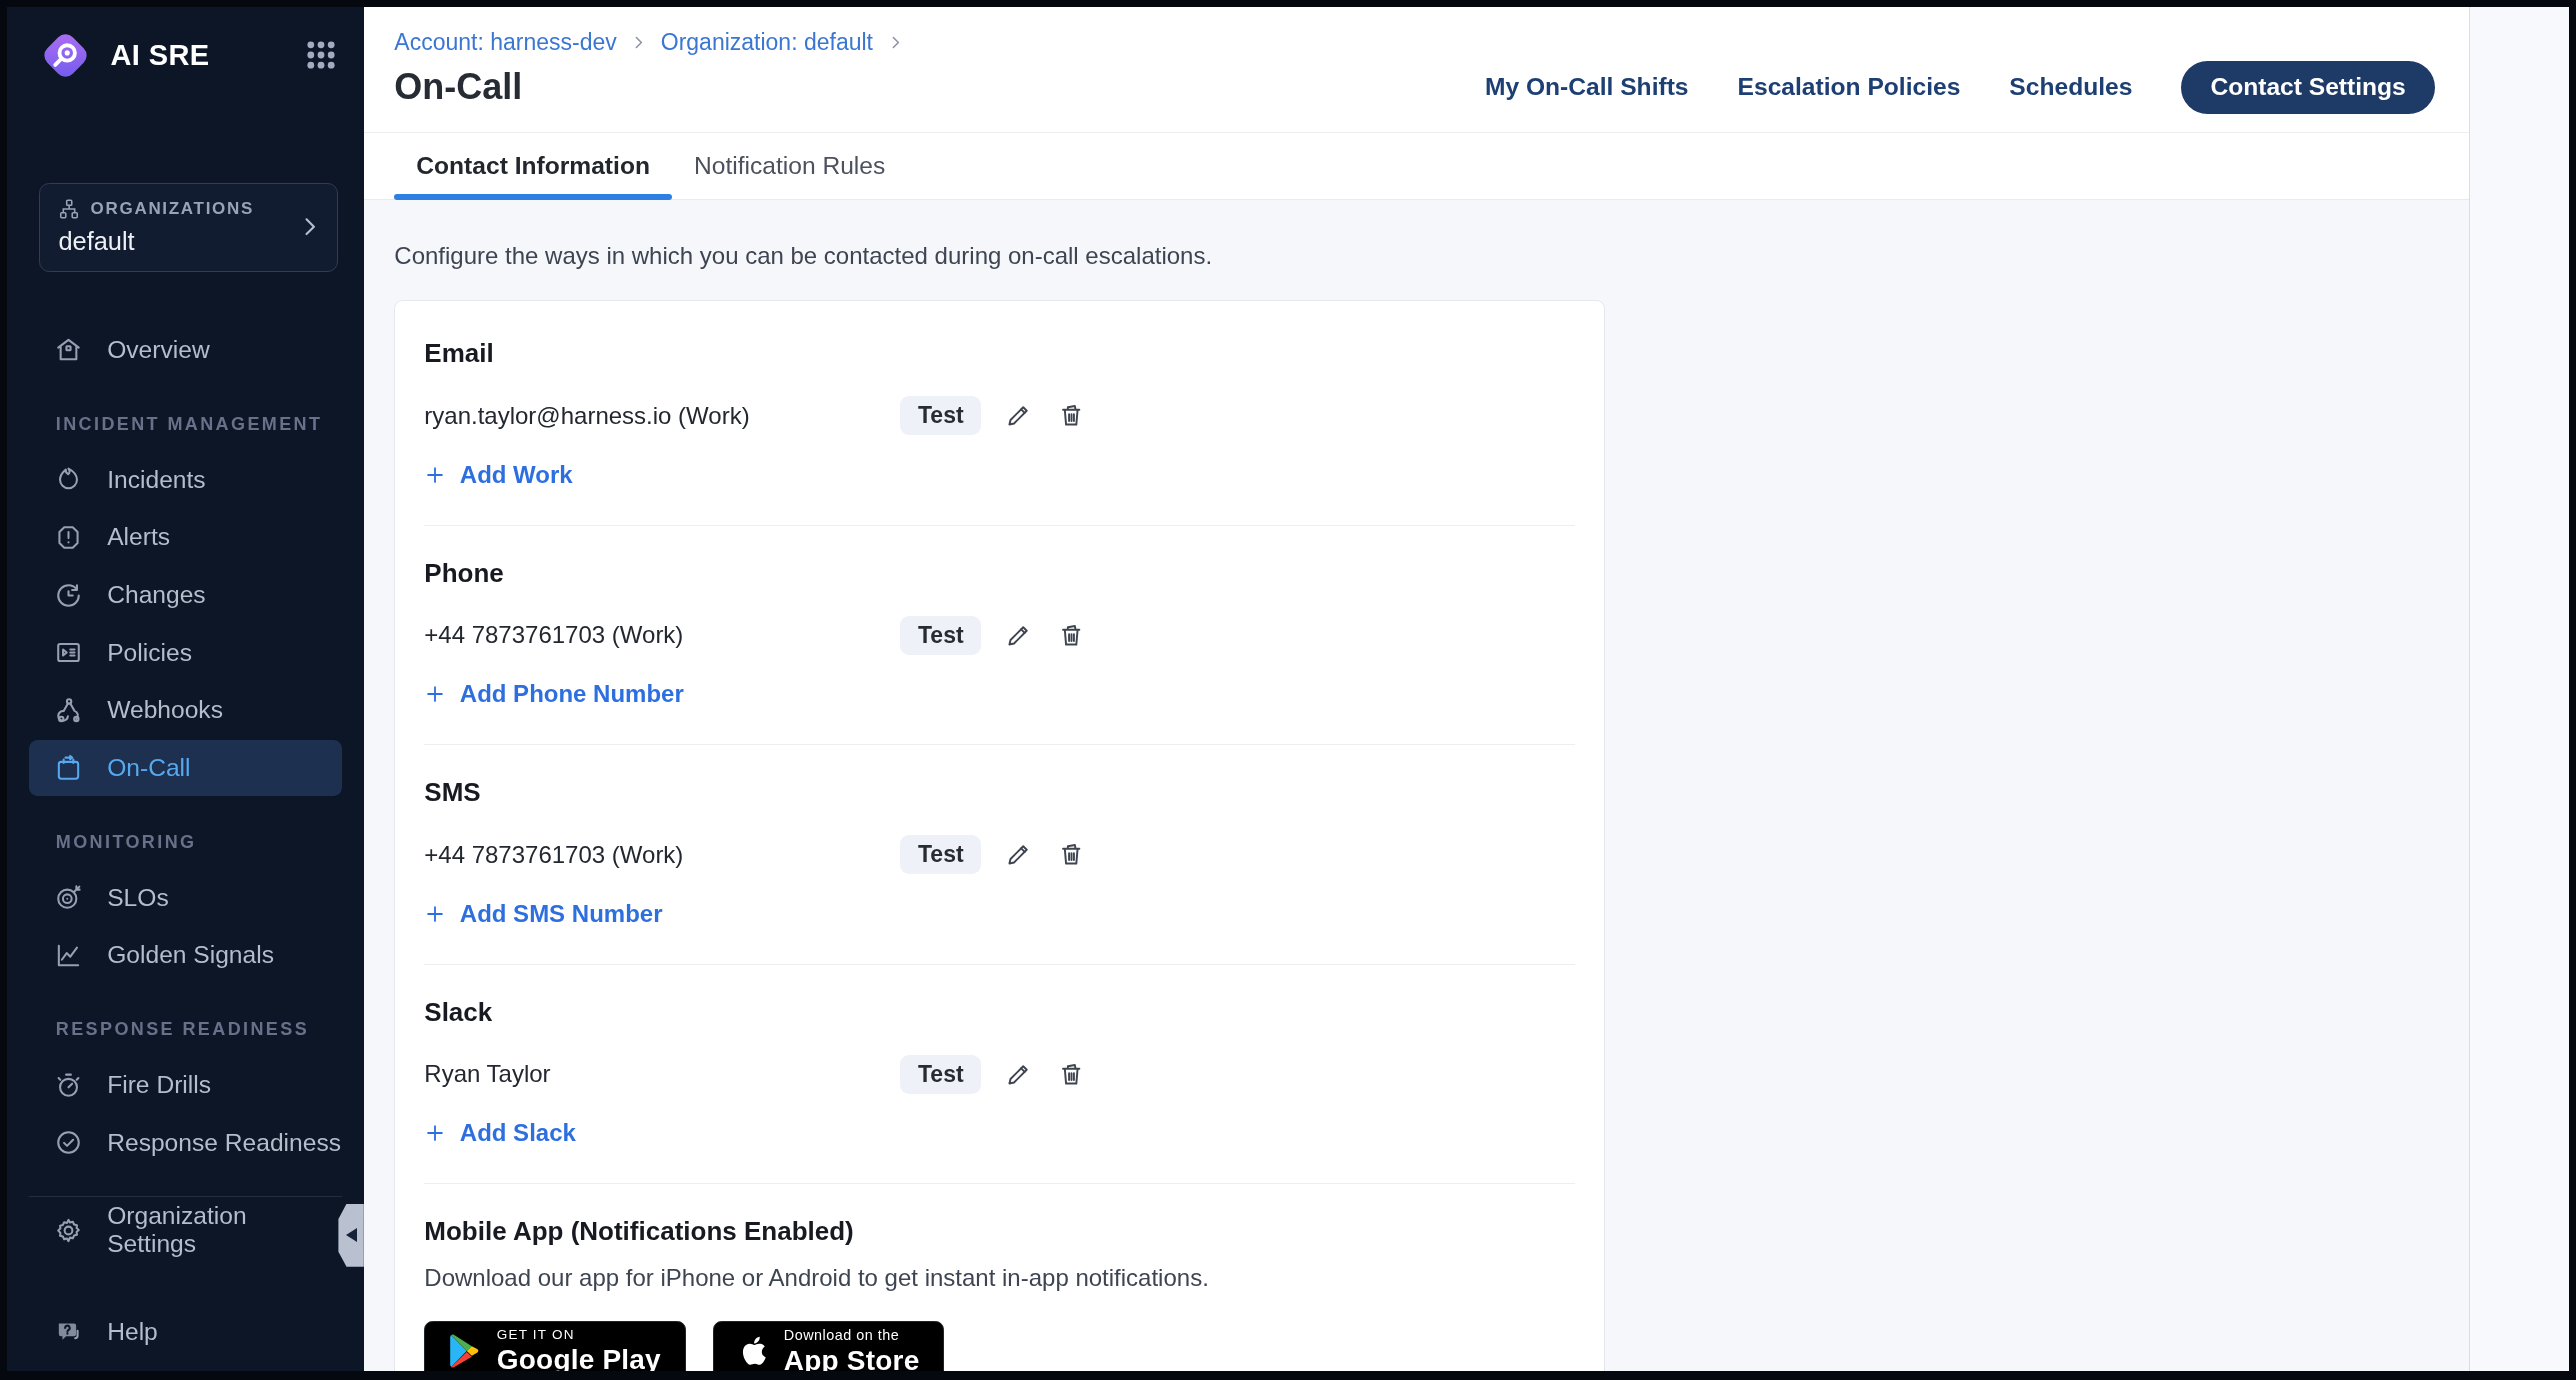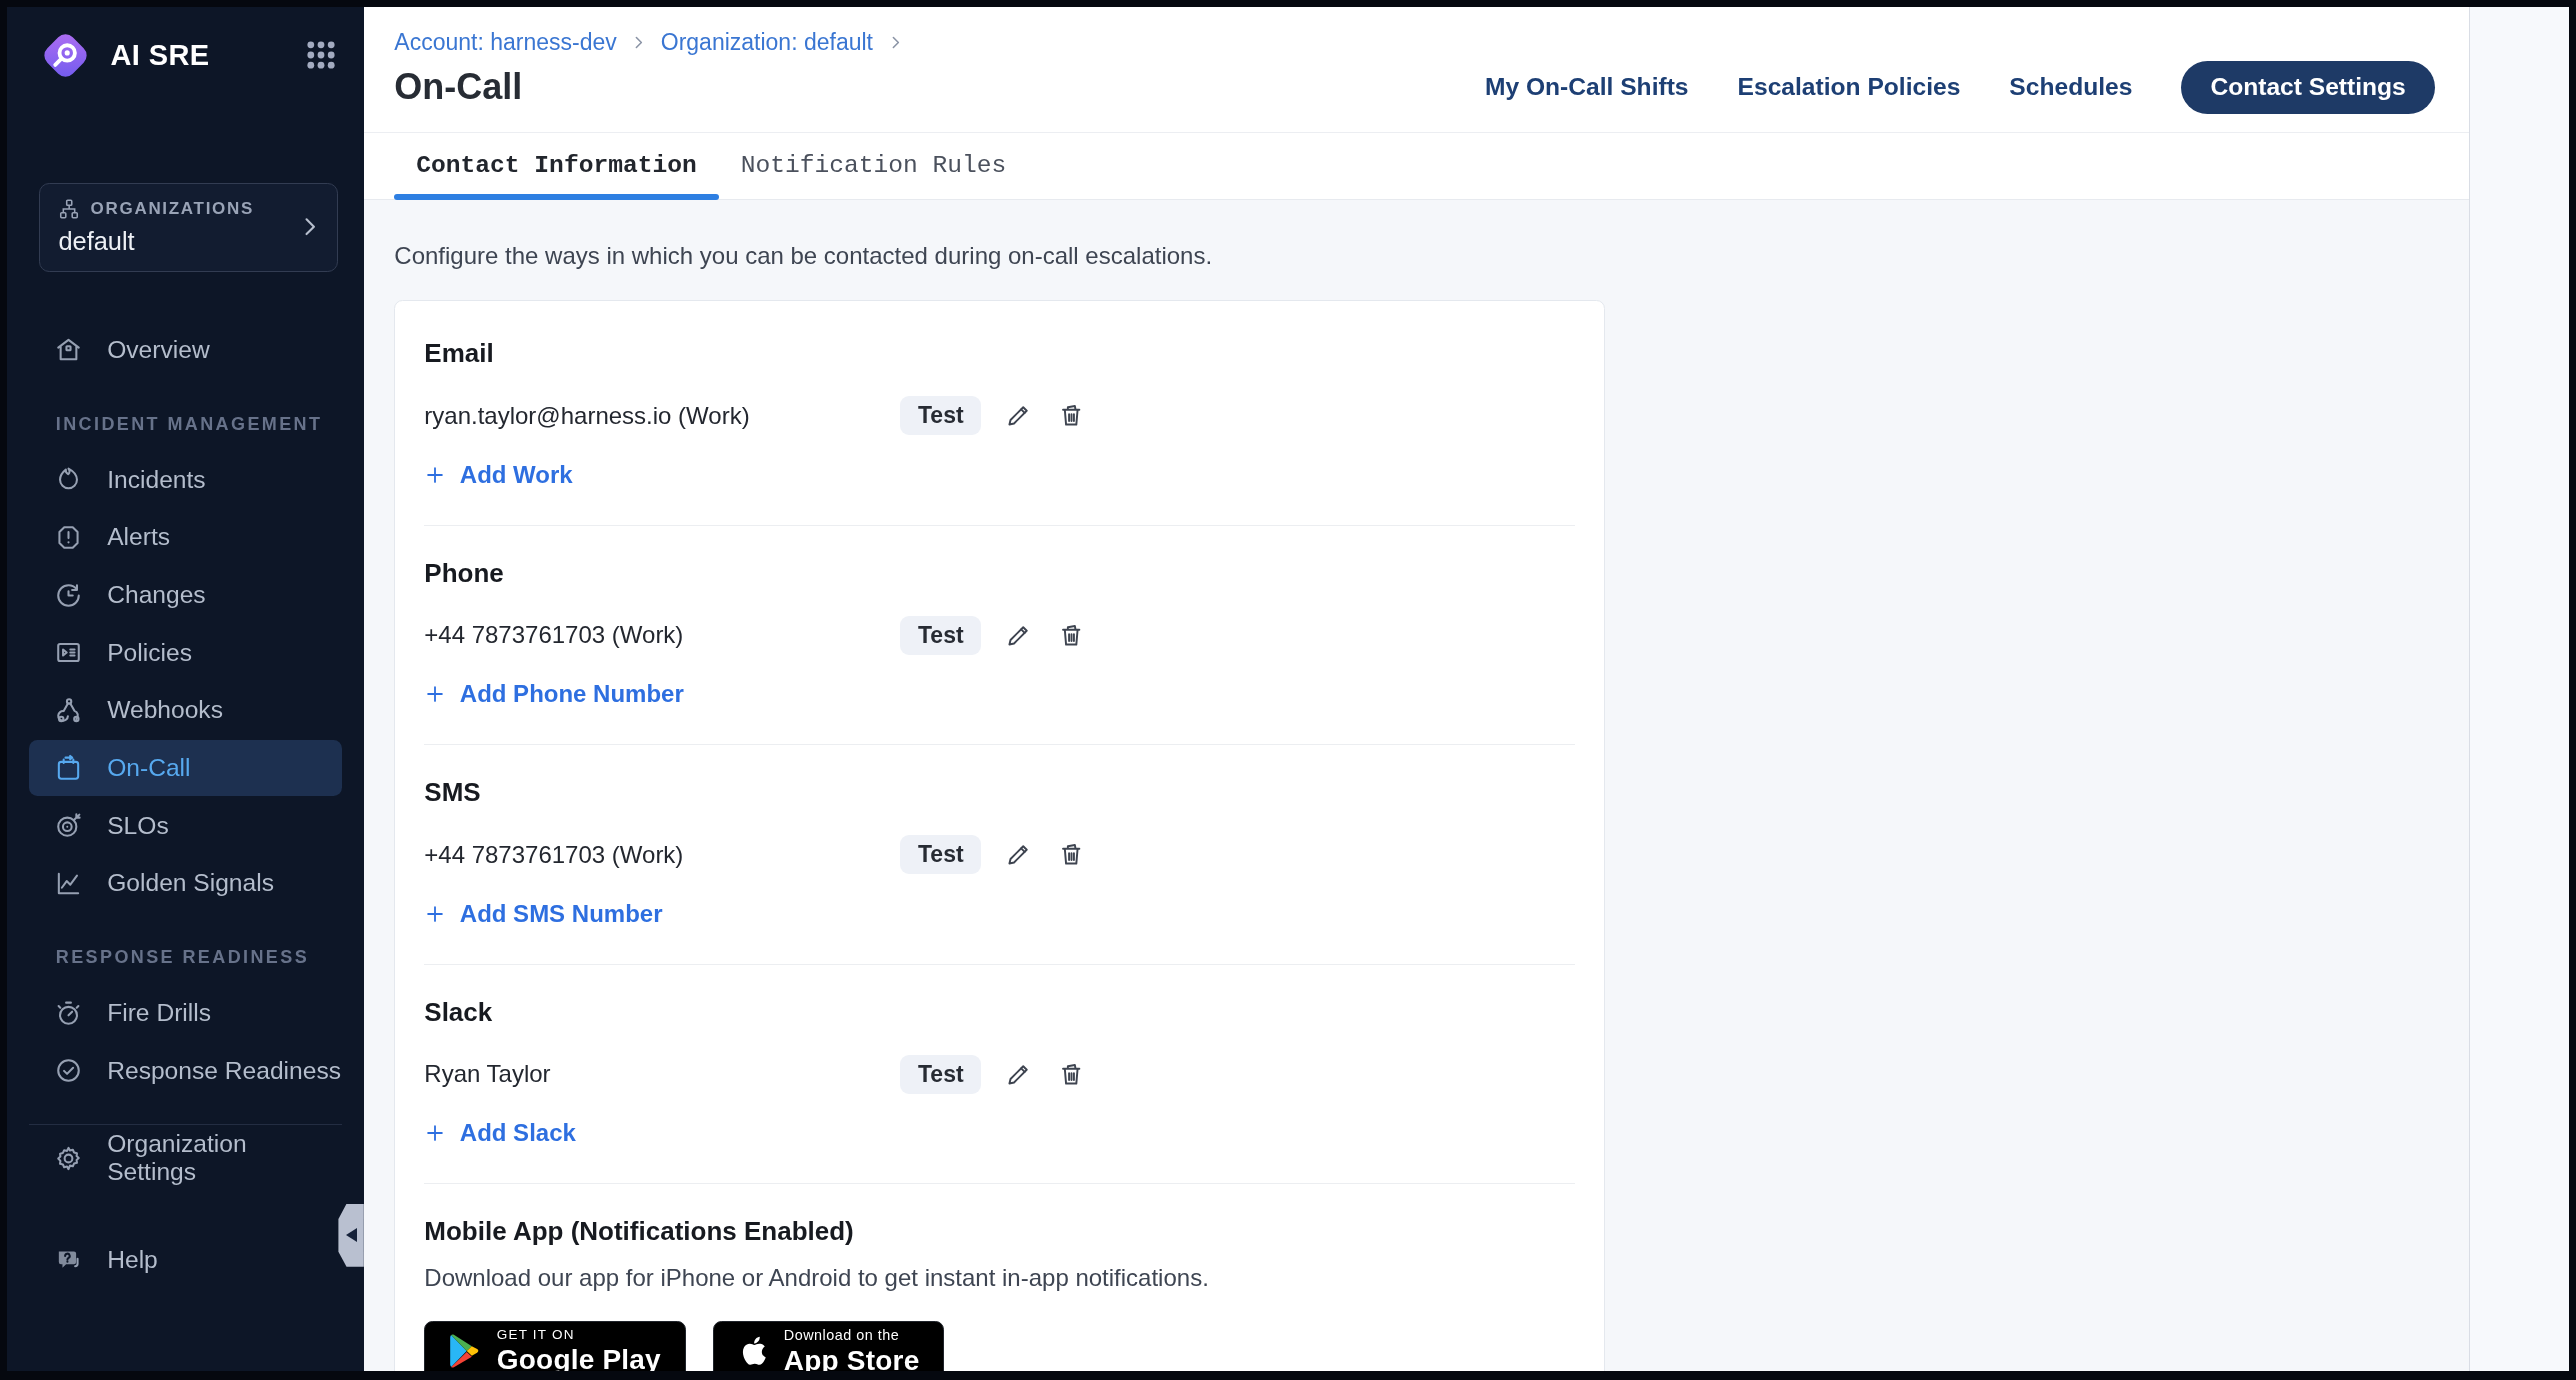--- a/index.html
+++ b/index.html
@@ -89,21 +89,21 @@
   .page-title { margin-top:10.2px; font-size:36px; font-weight:700; color:#272c34; }
   .header-nav { position:absolute; right:34px; top:54px; display:flex; align-items:center; gap:49px; }
   .header-link { font-size:24.6px; font-weight:700; color:#1d3f74; cursor:pointer; white-space:nowrap; }
   .header-pill {
     background:#1e3a66; color:#fff; font-size:24.6px; font-weight:700;
     padding:12.7px 29px; border-radius:27px; border:none; cursor:pointer; white-space:nowrap;
   }
 
   .tabbar {
     background:#fff; height:68px; flex:none; display:flex; padding-left:30.5px;
-    border-top:0.8px solid #eceef2; border-bottom:0.8px solid #e7eaef; position:relative;font-family:Liberation Mono, monospace;
+    border-top:0.8px solid #eceef2; border-bottom:0.8px solid #e7eaef; position:relative;
   }
   .tab { display:flex; align-items:center; padding:0 22px; font-size:24.6px; color:#4b515d; position:relative; cursor:pointer; }
   .tab.active { color:#22262d; font-weight:700; }
   .tab.active::after {
     content:""; position:absolute; left:0; right:0; bottom:-0.8px; height:6px;
     border-radius:3.4px; background:#2e7fe2;
   }
 
   .main { flex:1; padding:42px 0 0 30.5px; overflow:hidden; }
   .intro { font-size:24px; color:#3e4552; margin-bottom:30.5px; }
@@ -268,20 +268,21 @@
       <div class="nav-item active">
         <span class="icon">
           <svg viewBox="0 0 24 24" fill="none" stroke="currentColor" stroke-width="1.7" stroke-linecap="round" stroke-linejoin="round">
             <rect x="4" y="6.5" width="16" height="14" rx="2"></rect>
               <path d="M8 4.5v3M16 4.5v3M9.5 3h5.5l-1.6-1.4M15 3l-1.6 1.4"></path>
           </svg>
         </span>
         <span>On-Call</span>
       </div>
 
+      <div class="section-header">MONITORING</div>
 
       <div class="nav-item">
         <span class="icon">
           <svg viewBox="0 0 24 24" fill="none" stroke="currentColor" stroke-width="1.7" stroke-linecap="round" stroke-linejoin="round">
             <circle cx="11" cy="13" r="7.5"></circle>
               <circle cx="11" cy="13" r="3.6"></circle>
               <circle cx="11" cy="13" r="0.8" fill="currentColor" stroke="none"></circle>
             <path d="M16.5 7.5 21 3M18.5 2.8v2.7h2.7"></path>
           </svg>
         </span>

